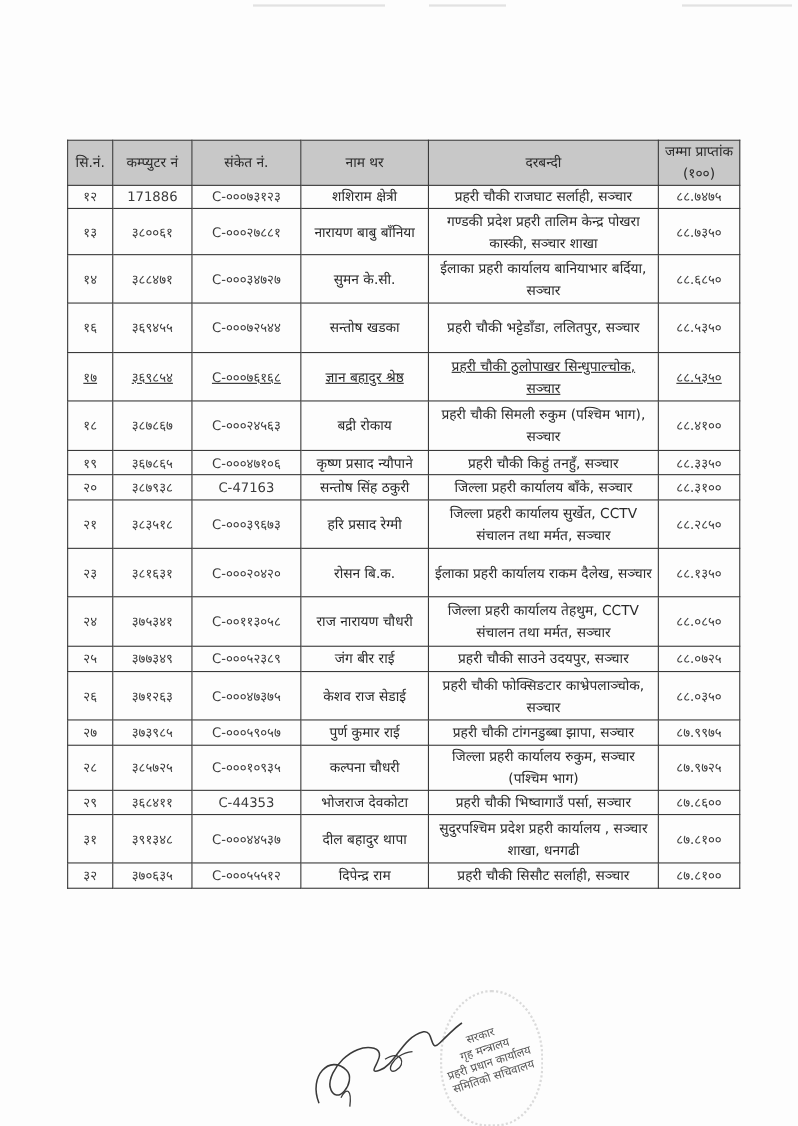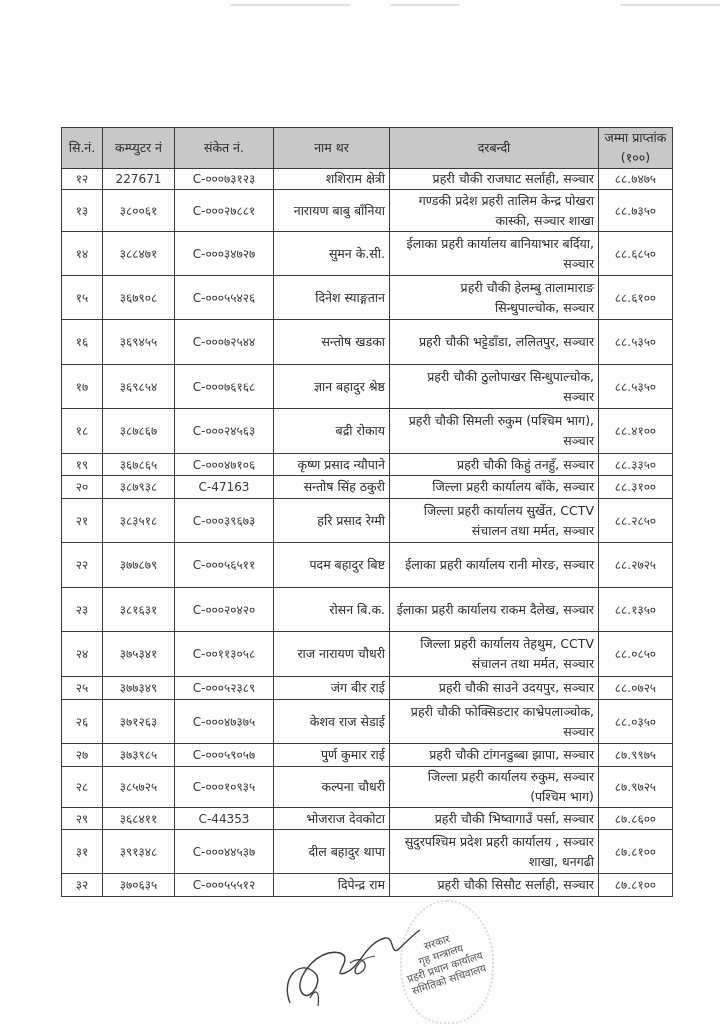--- a/index.html
+++ b/index.html
@@ -11,21 +11,21 @@
     position: absolute; left: 61px; top: 127px; width: 611px;
     border-collapse: collapse; table-layout: fixed; font-size: 12.5px;
   }
   table.list th, table.list td {
     border: 1px solid #3a3a3a; padding: 0 4px; vertical-align: middle; line-height: 20px;
   }
   table.list thead th {
     background: #c8c8c8; font-weight: normal; text-align: center; height: 40px; font-size: 12.5px;
   }
   td.c { text-align: center; }
-  td.l { text-align: right; }
+  td.l { text-align: center; }
   td.sn, td.comp, td.code, td.score { color: #3a3a3a; font-size: 12px; }
   .stamp {
     position: absolute; left: 400px; top: 900px; width: 90px; height: 120px;
     border: 2px dotted #b8b8b8; border-radius: 50% 50% 45% 45%; opacity: 0.5;
   }
   .stamp-text {
     position: absolute; left: 378px; top: 935px; width: 130px; transform: rotate(-18deg);
     font-size: 10.5px; color: #555; line-height: 13px; text-align: center;
   }
   .signature { position: absolute; left: 270px; top: 918px; }
@@ -56,21 +56,21 @@
       <th>दरबन्दी</th>
       <th>
         <div>जम्मा प्राप्तांक</div>
         <div>(१००)</div>
       </th>
     </tr>
   </thead>
   <tbody id="tbody">
       <tr style="height: 20px;">
         <td class="c sn">१२</td>
-        <td class="c comp">227671</td>
+        <td class="c comp">171886</td>
         <td class="c code">C-०००७३१२३</td>
         <td class="l">शशिराम क्षेत्री</td>
         <td class="l">प्रहरी चौकी राजघाट सर्लाही, सञ्चार</td>
         <td class="c score">८८.७४७५</td>
       </tr>
       <tr style="height: 42px;">
         <td class="c sn">१३</td>
         <td class="c comp">३८००६१</td>
         <td class="c code">C-०००२७८८१</td>
         <td class="l">नारायण बाबु बाँनिया</td>
@@ -78,37 +78,29 @@
         <td class="c score">८८.७३५०</td>
       </tr>
       <tr style="height: 44px;">
         <td class="c sn">१४</td>
         <td class="c comp">३८८४७१</td>
         <td class="c code">C-०००३४७२७</td>
         <td class="l">सुमन के.सी.</td>
         <td class="l">ईलाका प्रहरी कार्यालय बानियाभार बर्दिया, सञ्चार</td>
         <td class="c score">८८.६८५०</td>
       </tr>
-      <tr style="height: 44px;">
-        <td class="c sn">१५</td>
-        <td class="c comp">३६७९०८</td>
-        <td class="c code">C-०००५५४२६</td>
-        <td class="l">दिनेश स्याङ्गतान</td>
-        <td class="l">प्रहरी चौकी हेलम्बु तालामाराङ सिन्धुपाल्चोक, सञ्चार</td>
-        <td class="c score">८८.६१००</td>
-      </tr>
       <tr style="height: 45px;">
         <td class="c sn">१६</td>
         <td class="c comp">३६९४५५</td>
         <td class="c code">C-०००७२५४४</td>
         <td class="l">सन्तोष खडका</td>
         <td class="l">प्रहरी चौकी भट्टेडाँडा, ललितपुर, सञ्चार</td>
         <td class="c score">८८.५३५०</td>
       </tr>
-      <tr style="height: 44px;">
+      <tr style="height: 44px; text-decoration: underline;">
         <td class="c sn">१७</td>
         <td class="c comp">३६९८५४</td>
         <td class="c code">C-०००७६१६८</td>
         <td class="l">ज्ञान बहादुर श्रेष्ठ</td>
         <td class="l">प्रहरी चौकी ठुलोपाखर सिन्धुपाल्चोक, सञ्चार</td>
         <td class="c score">८८.५३५०</td>
       </tr>
       <tr style="height: 45px;">
         <td class="c sn">१८</td>
         <td class="c comp">३८७८६७</td>
@@ -133,28 +125,20 @@
         <td class="l">जिल्ला प्रहरी कार्यालय बाँके, सञ्चार</td>
         <td class="c score">८८.३१००</td>
       </tr>
       <tr style="height: 44px;">
         <td class="c sn">२१</td>
         <td class="c comp">३८३५१८</td>
         <td class="c code">C-०००३९६७३</td>
         <td class="l">हरि प्रसाद रेग्मी</td>
         <td class="l">जिल्ला प्रहरी कार्यालय सुर्खेत, CCTV संचालन तथा मर्मत, सञ्चार</td>
         <td class="c score">८८.२८५०</td>
-      </tr>
-      <tr style="height: 45px;">
-        <td class="c sn">२२</td>
-        <td class="c comp">३७७८७९</td>
-        <td class="c code">C-०००५६५११</td>
-        <td class="l">पदम बहादुर बिष्ट</td>
-        <td class="l">ईलाका प्रहरी कार्यालय रानी मोरङ, सञ्चार</td>
-        <td class="c score">८८.२७२५</td>
       </tr>
       <tr style="height: 44px;">
         <td class="c sn">२३</td>
         <td class="c comp">३८१६३१</td>
         <td class="c code">C-०००२०४२०</td>
         <td class="l">रोसन बि.क.</td>
         <td class="l">ईलाका प्रहरी कार्यालय राकम दैलेख, सञ्चार</td>
         <td class="c score">८८.१३५०</td>
       </tr>
       <tr style="height: 45px;">

